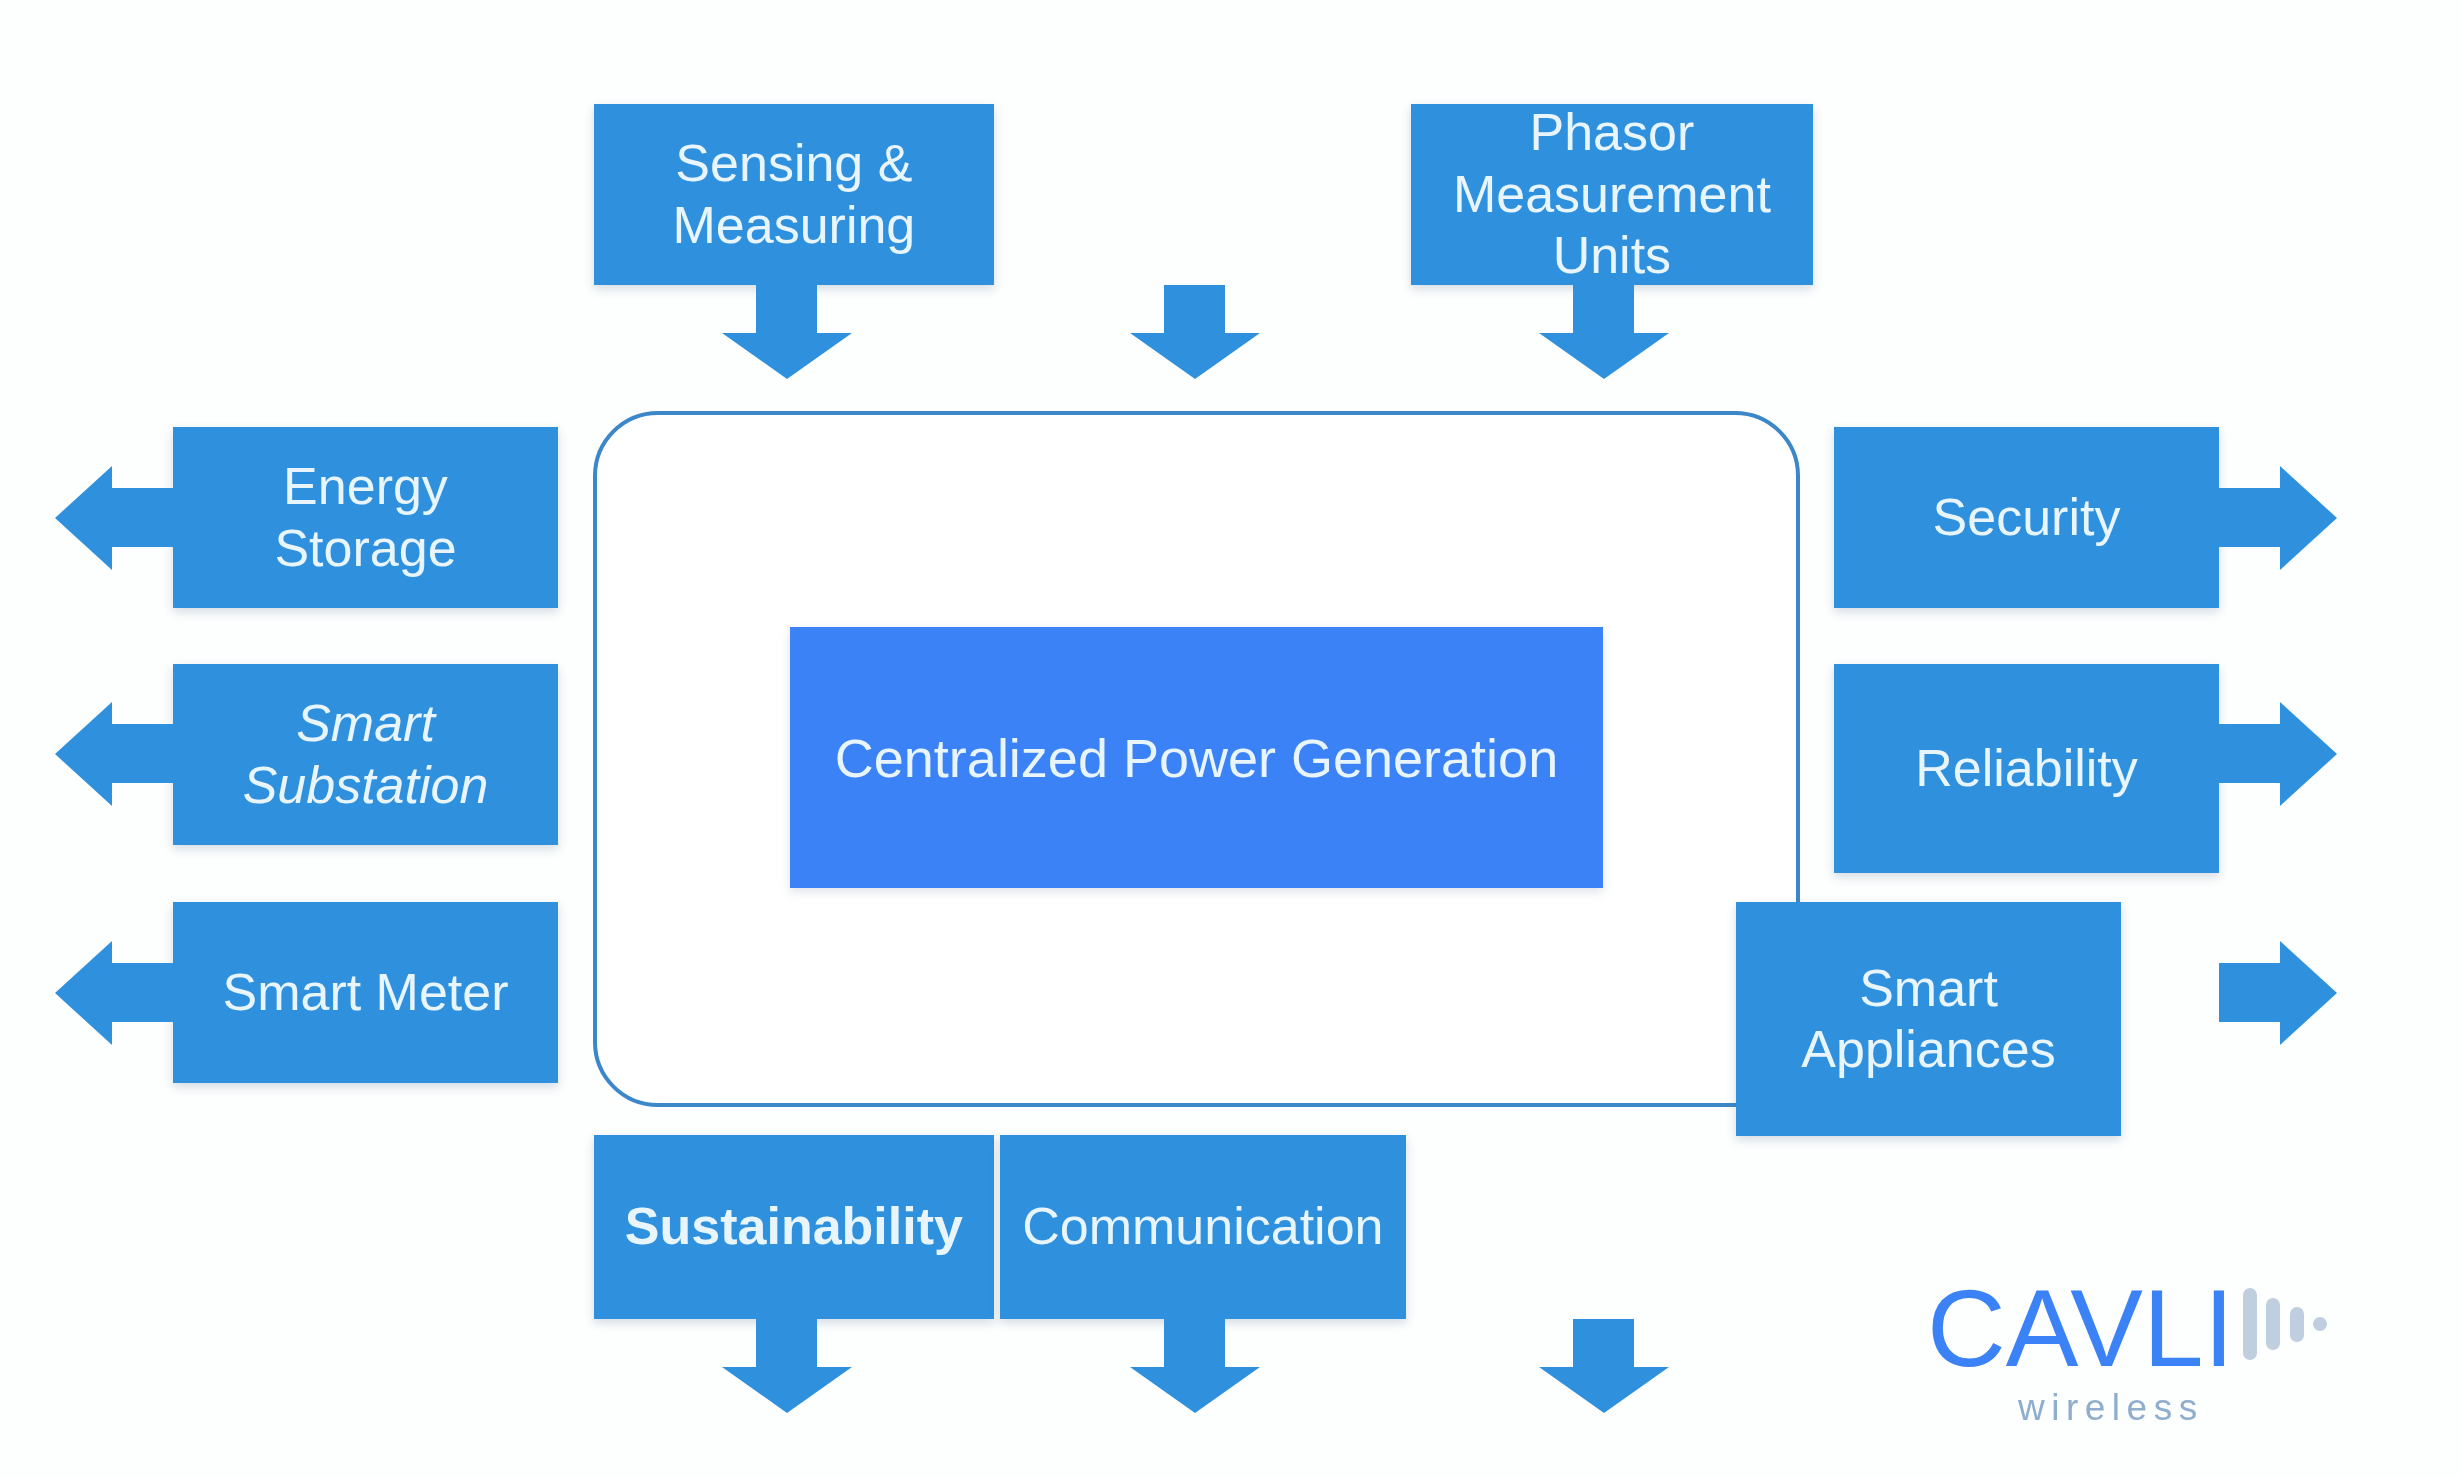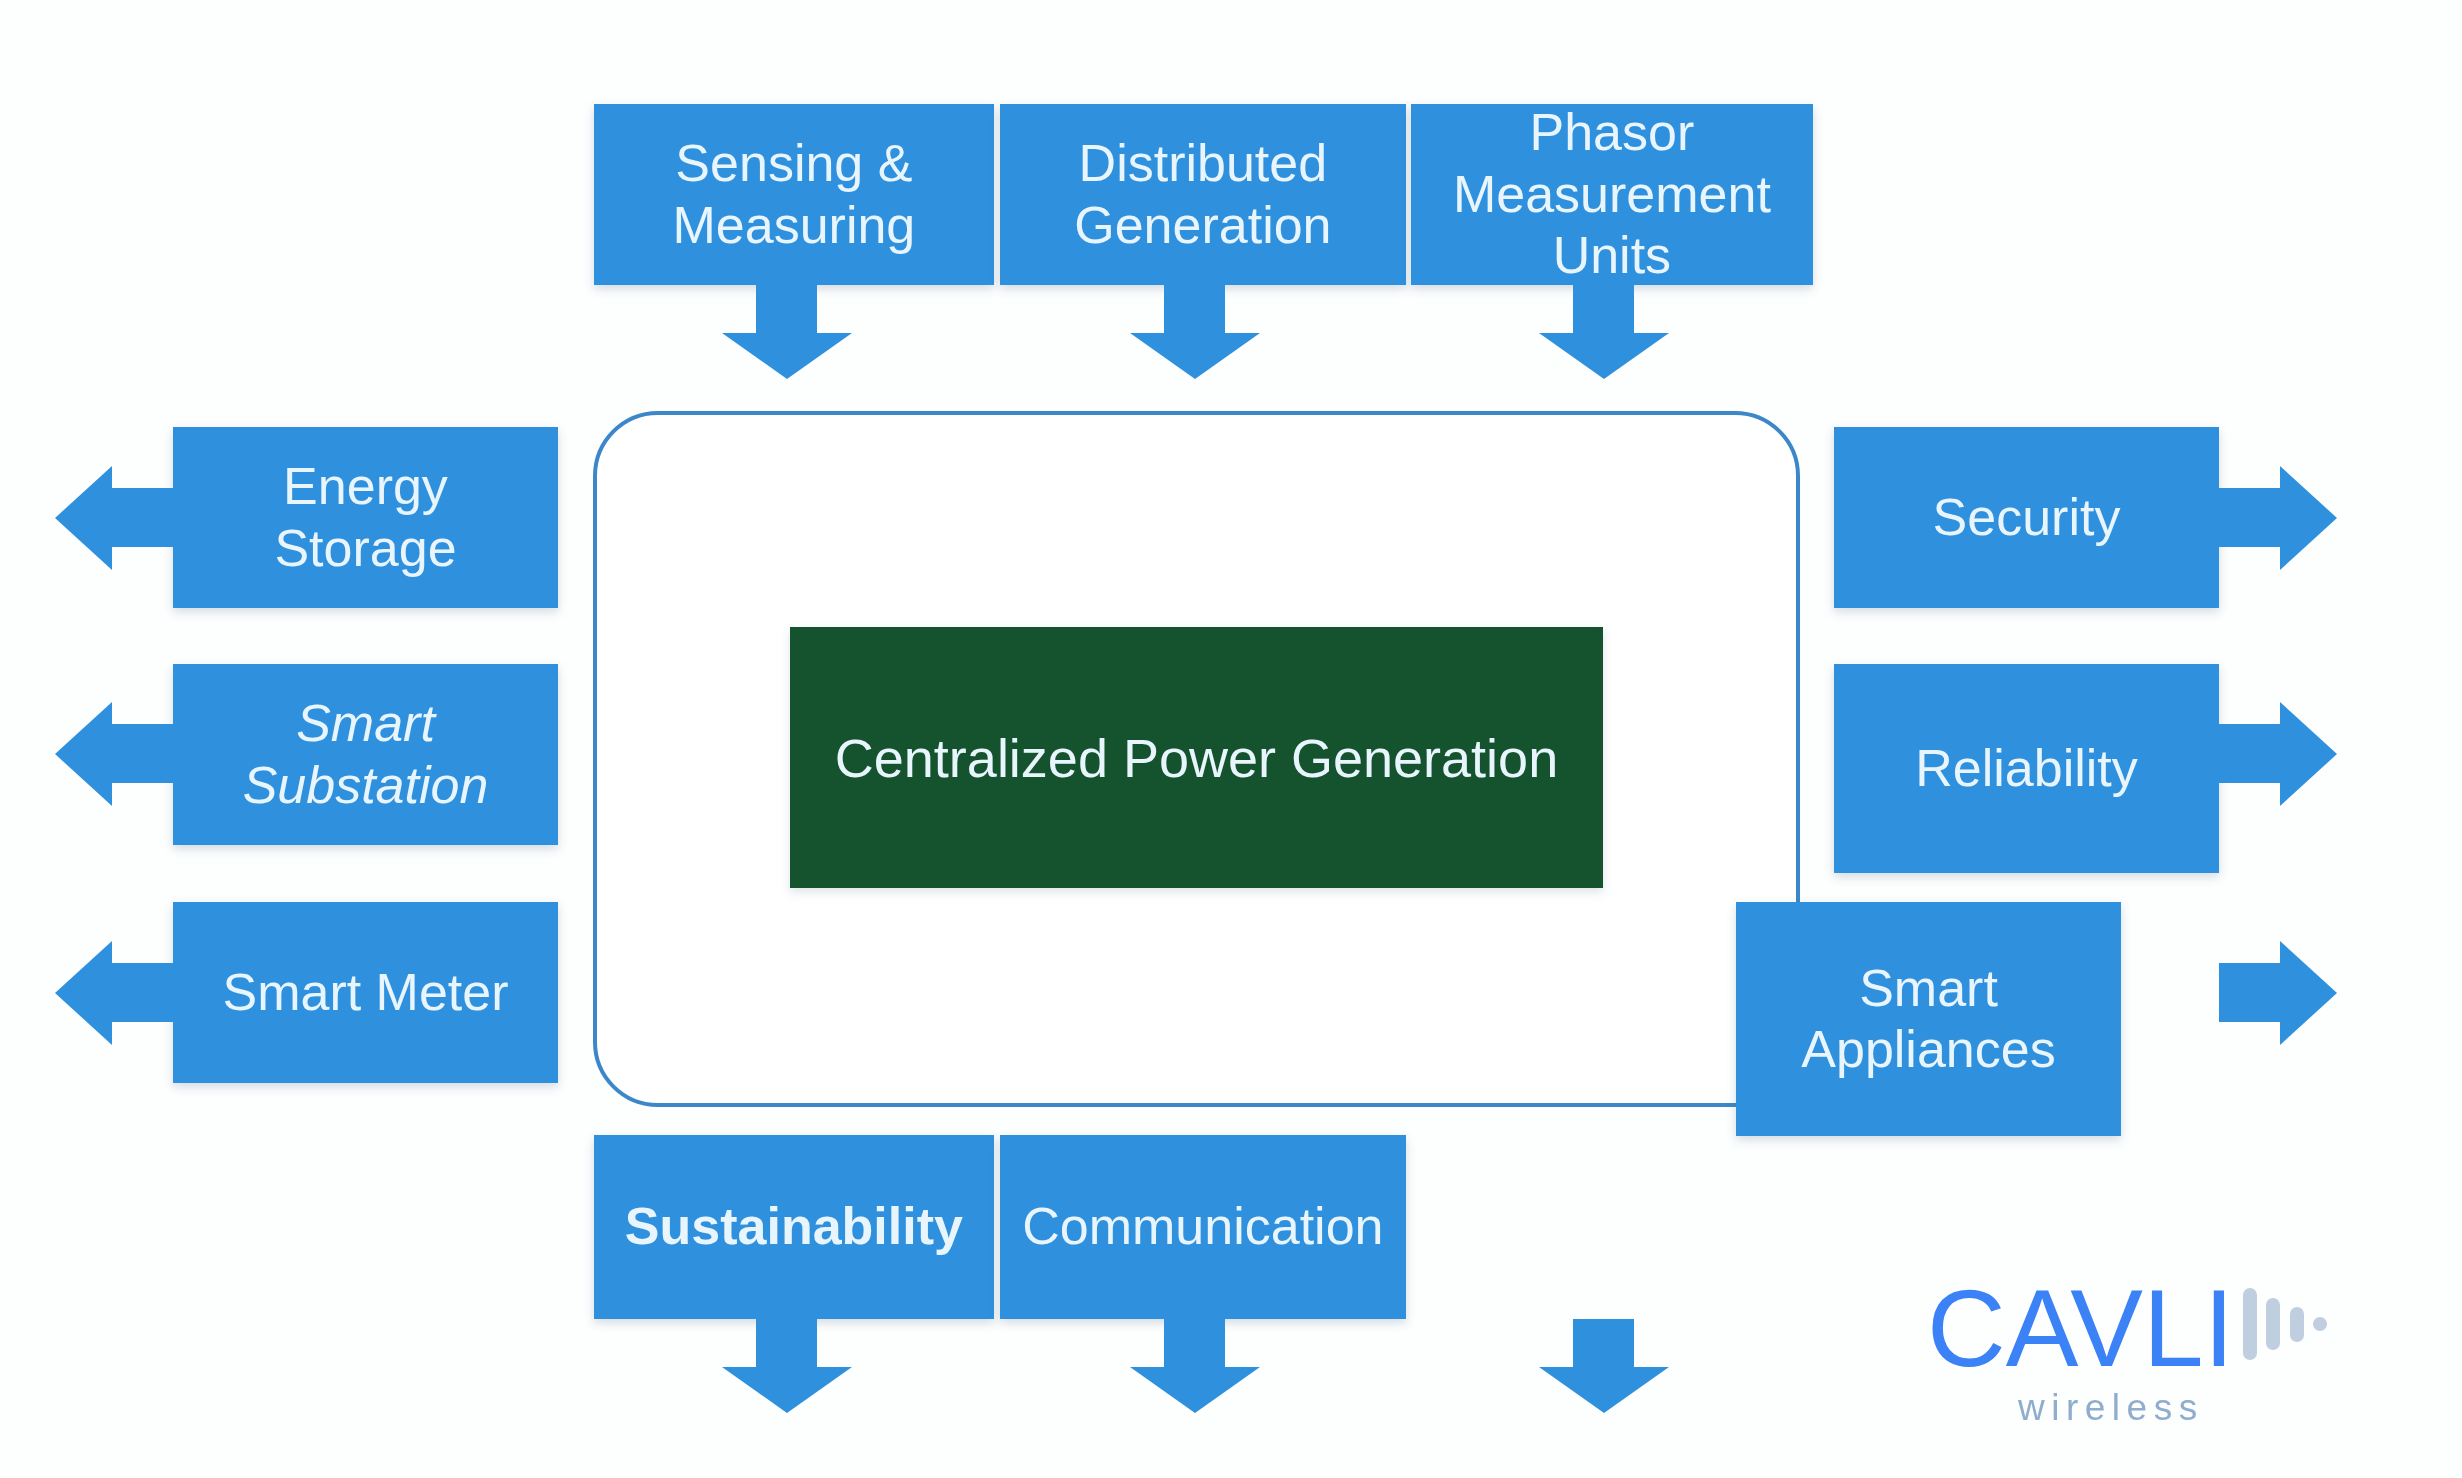--- a/index.html
+++ b/index.html
@@ -82,21 +82,21 @@
     width: 1207px; height: 696px;
     border: 4.6px solid #3c87c9;
     border-radius: 65px;
     box-sizing: border-box;
     background: #ffffff;
   }
   .center-box {
     position: absolute;
     left: 790px; top: 627px;
     width: 813px; height: 261px;
-    background: #14532d;
+    background: #3b82f6;
     color: #e8f5fd;
     display: flex;
     align-items: center;
     justify-content: center;
     font-size: 54px;
     white-space: nowrap;
     box-shadow: 0 3.7px 9.2px rgba(70, 100, 130, 0.18);
   }
 
   
@@ -148,23 +148,20 @@
   </div>
 
   <div class="box rowbox" style="left:594px; top:104px; width:385px; height:181px;">
     <span class="lbl">Sensing &amp; Measuring</span>
   </div>
   <div class="arrow arrow-down" style="left:722px; top:285px;">
     <div class="stem"></div>
     <div class="head"></div>
   </div>
 
-  <div class="box rowbox" style="left:1000px; top:104px; width:391px; height:181px;">
-    <span class="lbl">Distributed Generation</span>
-  </div>
   <div class="arrow arrow-down" style="left:1130px; top:285px;">
     <div class="stem"></div>
     <div class="head"></div>
   </div>
 
   <div class="box rowbox" style="left:1411px; top:104px; width:387px; height:181px;">
     <span class="lbl">Phasor Measurement Units</span>
   </div>
   <div class="arrow arrow-down" style="left:1539px; top:285px;">
     <div class="stem"></div>

